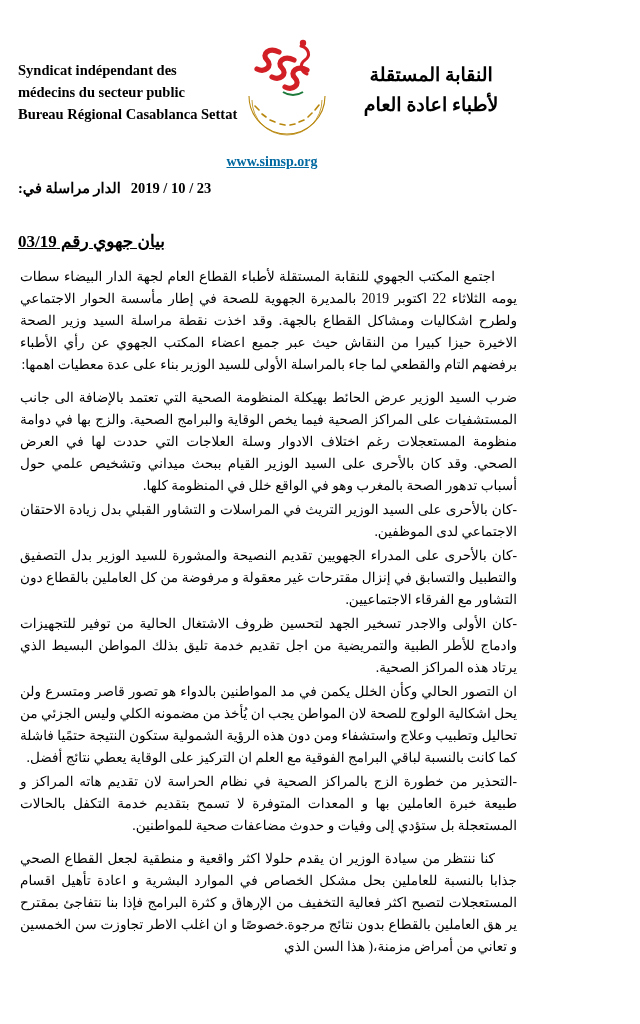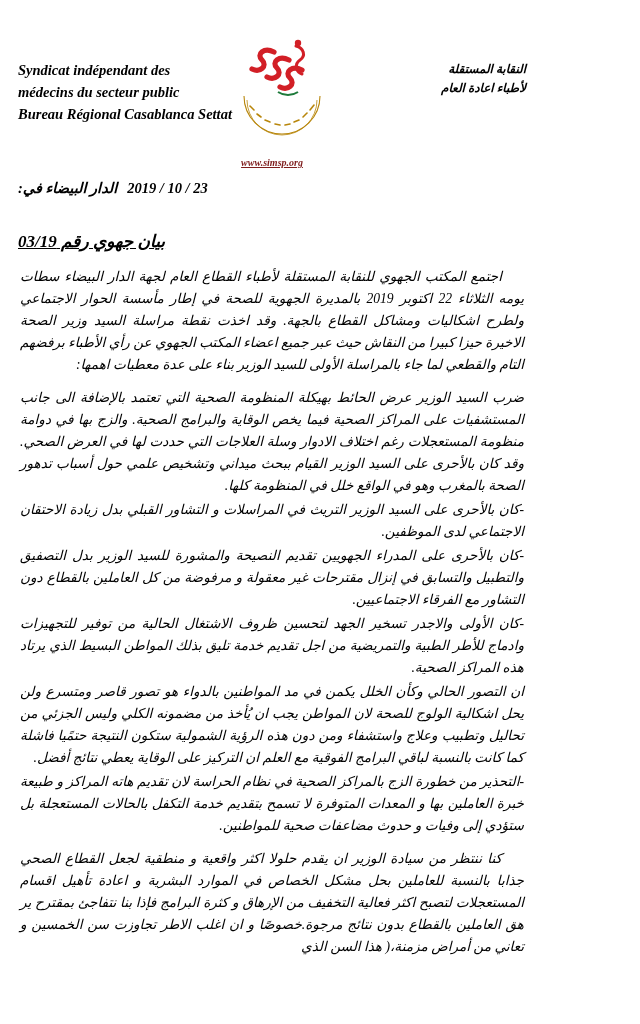--- a/index.html
+++ b/index.html
@@ -14,21 +14,20 @@
     color: #000000;
     overflow: hidden;
     position: relative;
   }
   .page {
     width: 544px;
     height: 1024px;
     position: relative;
     box-sizing: border-box;
     padding: 26px 18px 12px 18px;
-    font-style: italic;
   }
 
   
   .header {
     display: flex;
     flex-direction: row;
     align-items: flex-start;
     justify-content: space-between;
     width: 100%;
     height: 120px;
@@ -47,45 +46,45 @@
     width: 120px;
     display: flex;
     align-items: flex-start;
     justify-content: center;
     padding-top: 8px;
   }
   .header-right {
     width: 230px;
     padding-top: 34px;
     direction: rtl;
-    text-align: right;
-    font-family: "Liberation Serif", serif;
-    font-weight: bold;
-    font-size: 12px;
+    text-align: center;
+    font-family: "Liberation Serif", serif;
+    font-weight: bold;
+    font-size: 19px;
     line-height: 1.58;
     color: #000;
   }
 
   
   .logo {
     position: relative;
     width: 96px;
     height: 104px;
   }
   .logo svg { display: block; }
   .website {
     width: 100%;
     text-align: center;
     margin-top: 6px;
   }
   .website a {
-    color: #7f1d1d;
+    color: #0369a1;
     text-decoration: underline;
     font-weight: bold;
-    font-size: 10px;
+    font-size: 14px;
     font-family: "Liberation Serif", serif;
     margin-top: 44px;
   }
   .date-line {
     direction: rtl;
     text-align: right;
     font-weight: bold;
     font-size: 14.5px;
     margin-top: 10px;
     padding-left: 0;
@@ -112,21 +111,21 @@
   .body-text {
     direction: rtl;
     text-align: justify;
     font-size: 13.6px;
     line-height: 1.62;
     font-family: "Liberation Serif", serif;
     color: #000;
     padding: 0 2px;
   }
   .body-text p {
-    margin: 0 0 2px 0;
+    margin: 0 7px 2px 0;
     text-align: justify;
     text-justify: inter-word;
   }
   .body-text p.indent { text-indent: 22px; }
   .gap { height: 9px; }
 </style>
 </head>
 <body>
 
 <div class="page">
@@ -181,21 +180,21 @@
     </div>
   </div>
 
   <div class="website">
     <a href="#">www.simsp.org</a>
   </div>
 
   <div class="date-line">
     <div class="date-row">
       <span style="margin-left:10px;">23 / 10 / 2019</span>
-      <span>الدار البيضاء في:</span>
+      <span>الدار مراسلة في:</span>
     </div>
   </div>
 
   <div class="doc-title">بيان جهوي رقم 03/19</div>
 
   <div class="body-text">
     <p class="indent">اجتمع المكتب الجهوي للنقابة المستقلة لأطباء القطاع العام لجهة الدار البيضاء سطات يومه الثلاثاء 22 اكتوبر 2019 بالمديرة الجهوية للصحة في إطار مأسسة الحوار الاجتماعي ولطرح اشكاليات ومشاكل القطاع بالجهة. وقد اخذت نقطة مراسلة السيد وزير الصحة الاخيرة حيزا كبيرا من النقاش حيث عبر جميع اعضاء المكتب الجهوي عن رأي الأطباء برفضهم التام والقطعي لما جاء بالمراسلة الأولى للسيد الوزير بناء على عدة معطيات اهمها:</p>
     <div class="gap"></div>
     <p>ضرب السيد الوزير عرض الحائط بهيكلة المنظومة الصحية التي تعتمد بالإضافة الى جانب المستشفيات على المراكز الصحية فيما يخص الوقاية والبرامج الصحية. والزج بها في دوامة منظومة المستعجلات رغم اختلاف الادوار وسلة العلاجات التي حددت لها في العرض الصحي. وقد كان بالأحرى على السيد الوزير القيام ببحث ميداني وتشخيص علمي حول أسباب تدهور الصحة بالمغرب وهو في الواقع خلل في المنظومة كلها.</p>
     <p>-كان بالأحرى على السيد الوزير التريث في المراسلات و التشاور القبلي بدل زيادة الاحتقان الاجتماعي لدى الموظفين.</p>

